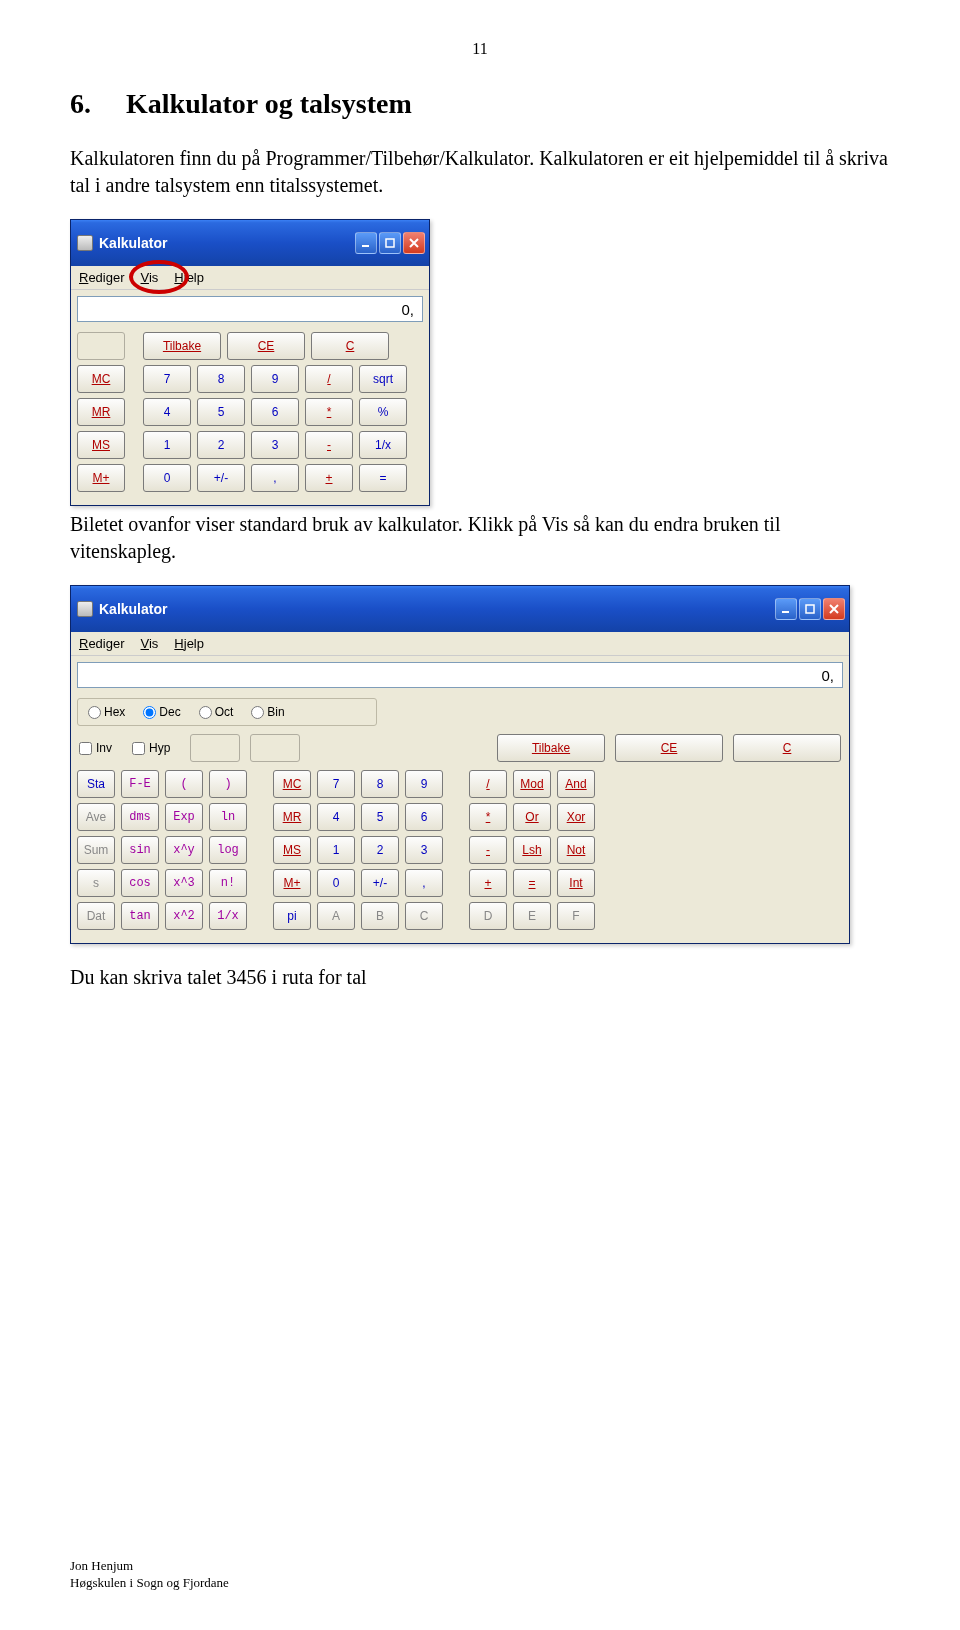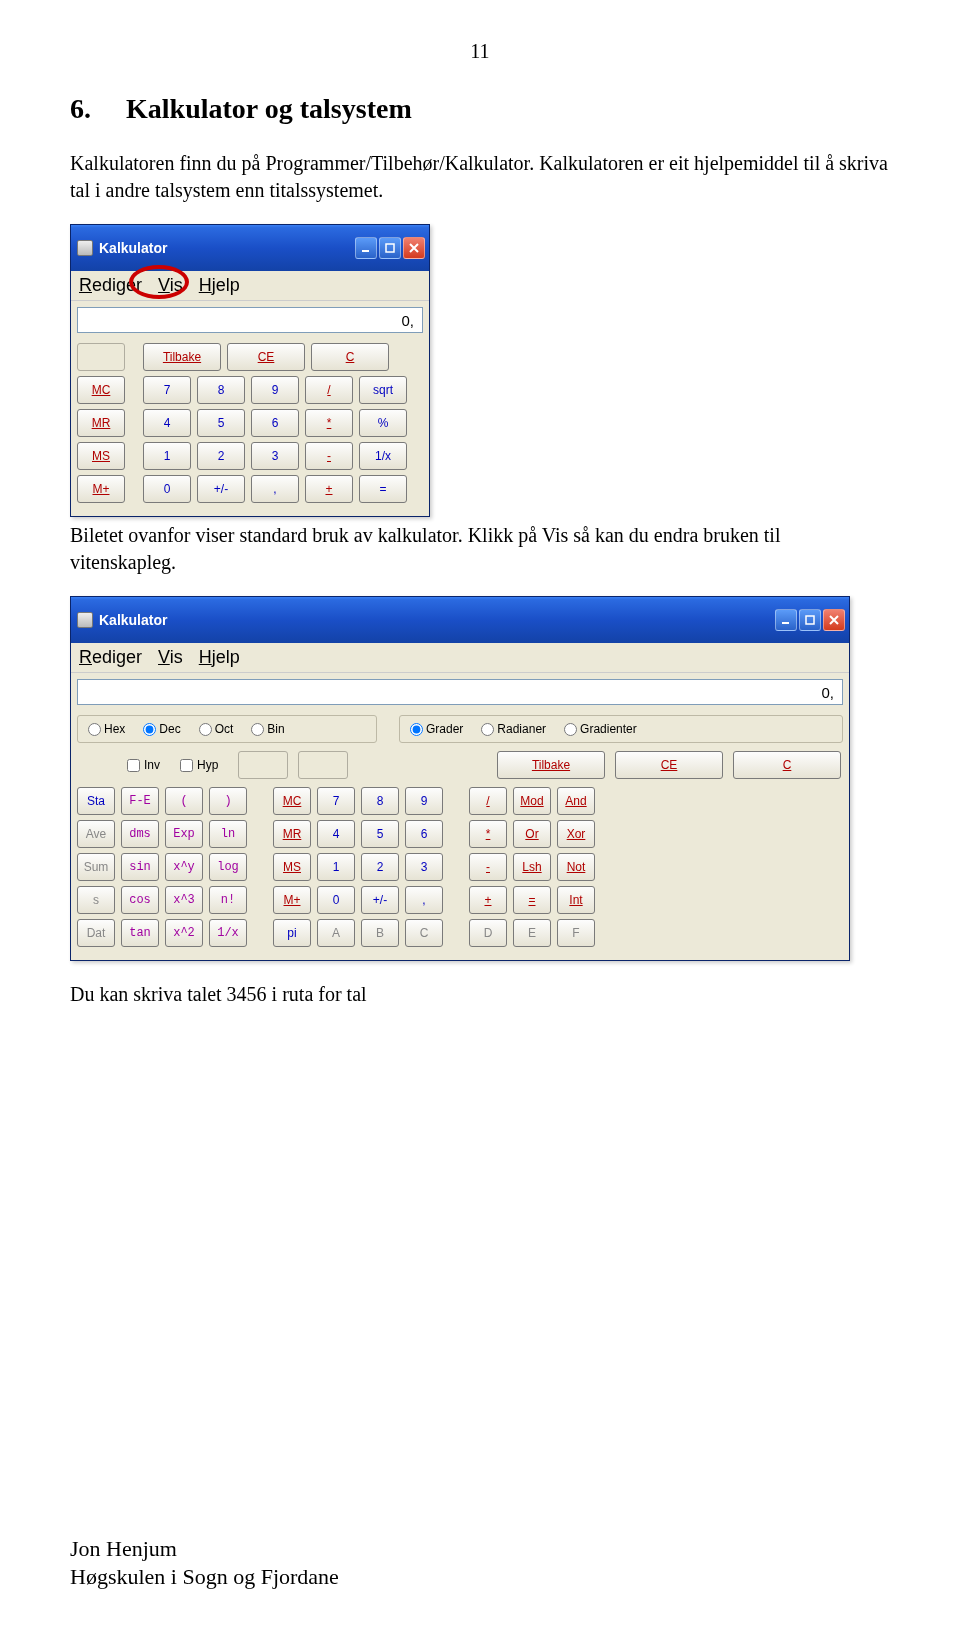--- a/index.html
+++ b/index.html
@@ -7,38 +7,38 @@
     margin: 0;
     padding: 40px 70px;
     font-family: "Times New Roman", serif;
     background: white;
     width: 960px;
     height: 1630px;
     position: relative;
   }
   .page-num {
     text-align: center;
-    font-size: 20px;
+    font-size: 16px;
     margin-bottom: 30px;
   }
   h1.section {
     font-size: 28px;
     font-weight: bold;
     margin: 10px 0 25px 0;
   }
   p.body {
     font-size: 20px;
     line-height: 1.35;
     margin: 0 0 20px 0;
   }
   .footer {
     position: absolute;
     bottom: 38px;
     left: 70px;
-    font-size: 22px;
+    font-size: 13px;
     line-height: 1.3;
   }
 
   
   .winxp {
     border: 1px solid #0a246a;
     background: #ece9d8;
     font-family: Tahoma, Arial, sans-serif;
     font-size: 12px;
     box-shadow: 2px 2px 4px rgba(0,0,0,.2);
@@ -77,21 +77,21 @@
   .winbtn svg { width:10px; height:10px; }
 
   .menubar {
     display: flex;
     gap: 16px;
     padding: 4px 8px;
     background: #ece9d8;
     border-bottom: 1px solid #ccc;
     position: relative;
   }
-  .menubar span { font-size: 18px; color:#000; }
+  .menubar span { font-size: 13px; color:#000; }
   .menubar .ul { text-decoration: underline; text-decoration-thickness:1px; }
 
   .display {
     margin: 6px;
     background: white;
     border: 1px solid #7f9db9;
     height: 26px;
     display: flex;
     align-items: center;
     justify-content: flex-end;
@@ -137,21 +137,20 @@
     margin: 4px 6px;
     background:#ece9d8;
     border-radius:3px;
   }
   .radiorow label { display:flex; align-items:center; gap:3px; font-size:12px; }
   input[type=radio], input[type=checkbox] { margin:0; }
 
   .checkrow {
     display:flex; align-items:center; gap:10px;
     padding: 4px 8px;
-    margin-left: 48px;
   }
   .checkrow .cb { display:flex; align-items:center; gap:4px; font-size:12px; margin-right:10px; }
 
   .vis-circle {
     position:absolute;
     left:58px; top:-6px;
     width:60px; height:34px;
     border:4px solid #c00;
     border-radius:50%;
     pointer-events:none;
@@ -289,34 +288,20 @@
         </label>
       <label>
           <input type="radio" name="base" style="">
           <span>Oct</span>
         </label>
       <label>
           <input type="radio" name="base" style="">
           <span>Bin</span>
         </label>
     </div>
-    <div class="radiorow" style="flex:1;">
-      <label>
-          <input type="radio" name="ang" checked="" style="">
-          <span>Grader</span>
-        </label>
-      <label>
-          <input type="radio" name="ang" style="">
-          <span>Radianer</span>
-        </label>
-      <label>
-          <input type="radio" name="ang" style="">
-          <span>Gradienter</span>
-        </label>
-    </div>
   </div>
   <div class="checkrow">
     <span class="cb">
         <input type="checkbox" style="">
         <span>Inv</span>
       </span>
     <span class="cb">
         <input type="checkbox" style="">
         <span>Hyp</span>
       </span>

